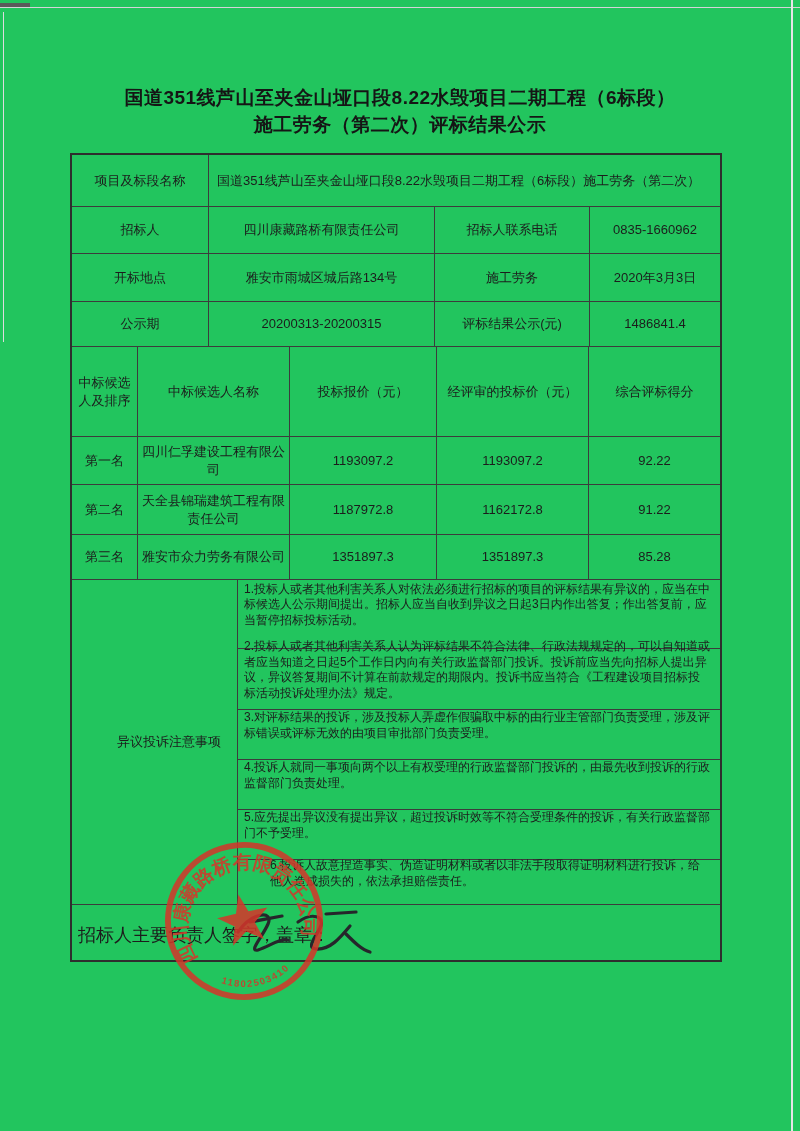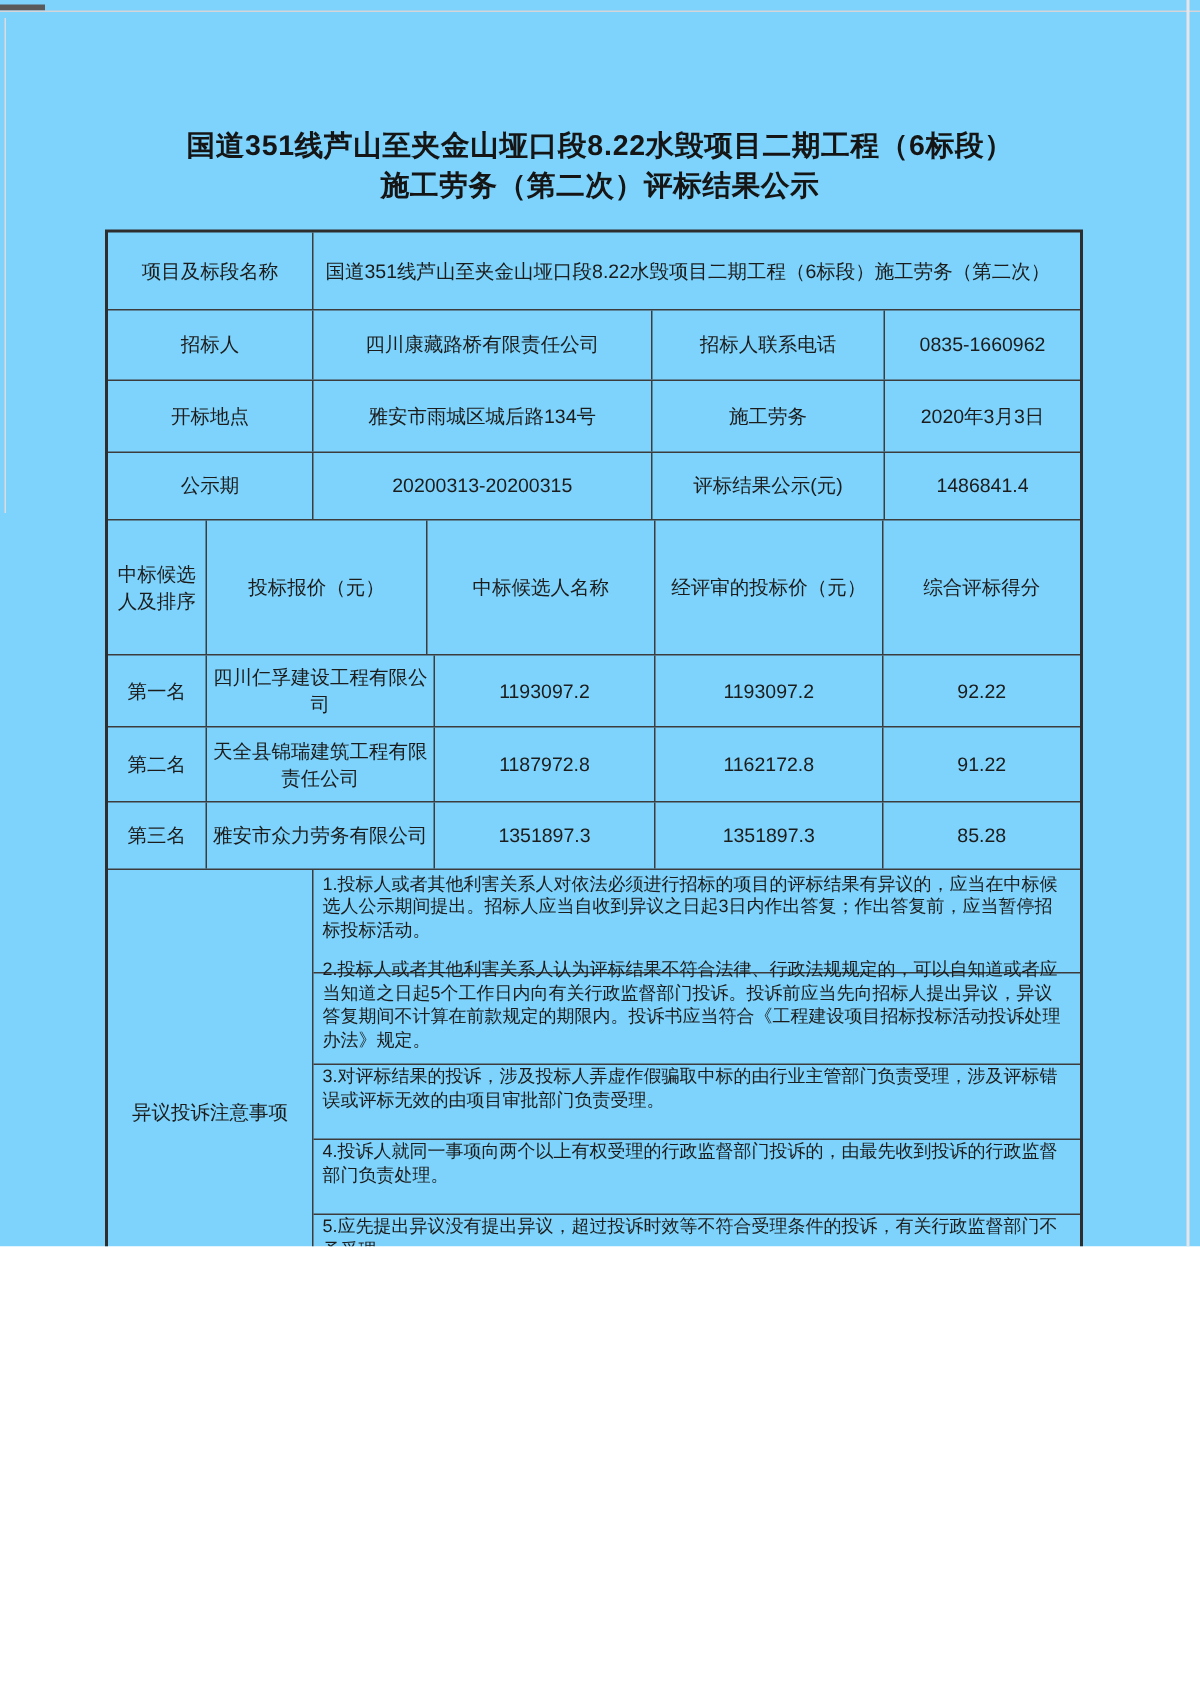--- a/index.html
+++ b/index.html
@@ -2,22 +2,22 @@
 <html><head>
 <meta charset="utf-8">
 <style>
   * { margin:0; padding:0; box-sizing:border-box; }
   html,body { width:800px; }
   body {
     font-family:"Liberation Sans","DejaVu Sans",sans-serif;
     background:#ffffff;
   }
   .page {
-    position:relative; width:800px; height:831px;
-    background:#7dd3fc; color:#1c1c1c; overflow:hidden;
+    position:relative; width:800px; height:1131px;
+    background:#22c55e; color:#1c1c1c; overflow:hidden;
   }
   
   .edge-top-dash { position:absolute; left:0; top:3px; width:30px; height:4px; background:#5a5a5a; }
   .edge-top-line { position:absolute; left:0; top:7px; width:100%; height:1px; background:#d6d4d8; }
   .edge-left-line { position:absolute; left:3px; top:12px; width:1px; height:330px; background:#dddbdf; }
   .edge-right-line { position:absolute; left:791px; top:0; width:2px; height:100%; background:#e7e5e9; }
 
   .title {
     position:absolute; left:0; top:84px; width:100%;
     text-align:center; font-weight:bold; font-size:19px; line-height:27px;
@@ -44,21 +44,21 @@
 
   .ci-label { width:137px; }
   .ci-v1 { width:226px; }
   .ci-l2 { width:155px; }
   .ci-v2 { flex:1; }
   .ci-wide { flex:1; }
 
   .cc1 { width:66px; } .cc2 { width:152px; } .cc3 { width:147px; }
   .cc4 { width:152px; } .cc5 { flex:1; }
 
-  .co-label { width:137px; }
+  .co-label { width:137px;margin-left:29px; }
   .co-body { flex:1; display:flex; flex-direction:column; }
   .sub {
     border-bottom:1px solid #3c3c3c; display:flex; align-items:center;
     text-align:left; padding:3px 10px 21px 6px; font-size:12px; line-height:15.5px;
   }
   .sub:last-child { border-bottom:none;margin-left:26px; }
   .s1 { height:69px; } .s2 { height:61px; } .s3 { height:50px; }
   .s4 { height:50px; } .s5 { height:50px; } .s6 { height:45px; }
 
   .footer-cell {
@@ -112,22 +112,22 @@
     </div>
     <div class="trow r4">
       <div class="cell ci-label">公示期</div>
       <div class="cell ci-v1">20200313-20200315</div>
       <div class="cell ci-l2">评标结果公示(元)</div>
       <div class="cell ci-v2 last">1486841.4</div>
     </div>
 
     <div class="trow rh">
       <div class="cell cc1">中标候选人及排序</div>
+      <div class="cell cc2">中标候选人名称</div>
       <div class="cell cc3">投标报价（元）</div>
-      <div class="cell cc2">中标候选人名称</div>
       <div class="cell cc4">经评审的投标价（元）</div>
       <div class="cell cc5 last">综合评标得分</div>
     </div>
 
     <div class="trow rc1">
       <div class="cell cc1">第一名</div>
       <div class="cell cc2">四川仁孚建设工程有限公司</div>
       <div class="cell cc3">1193097.2</div>
       <div class="cell cc4">1193097.2</div>
       <div class="cell cc5 last">92.22</div>

